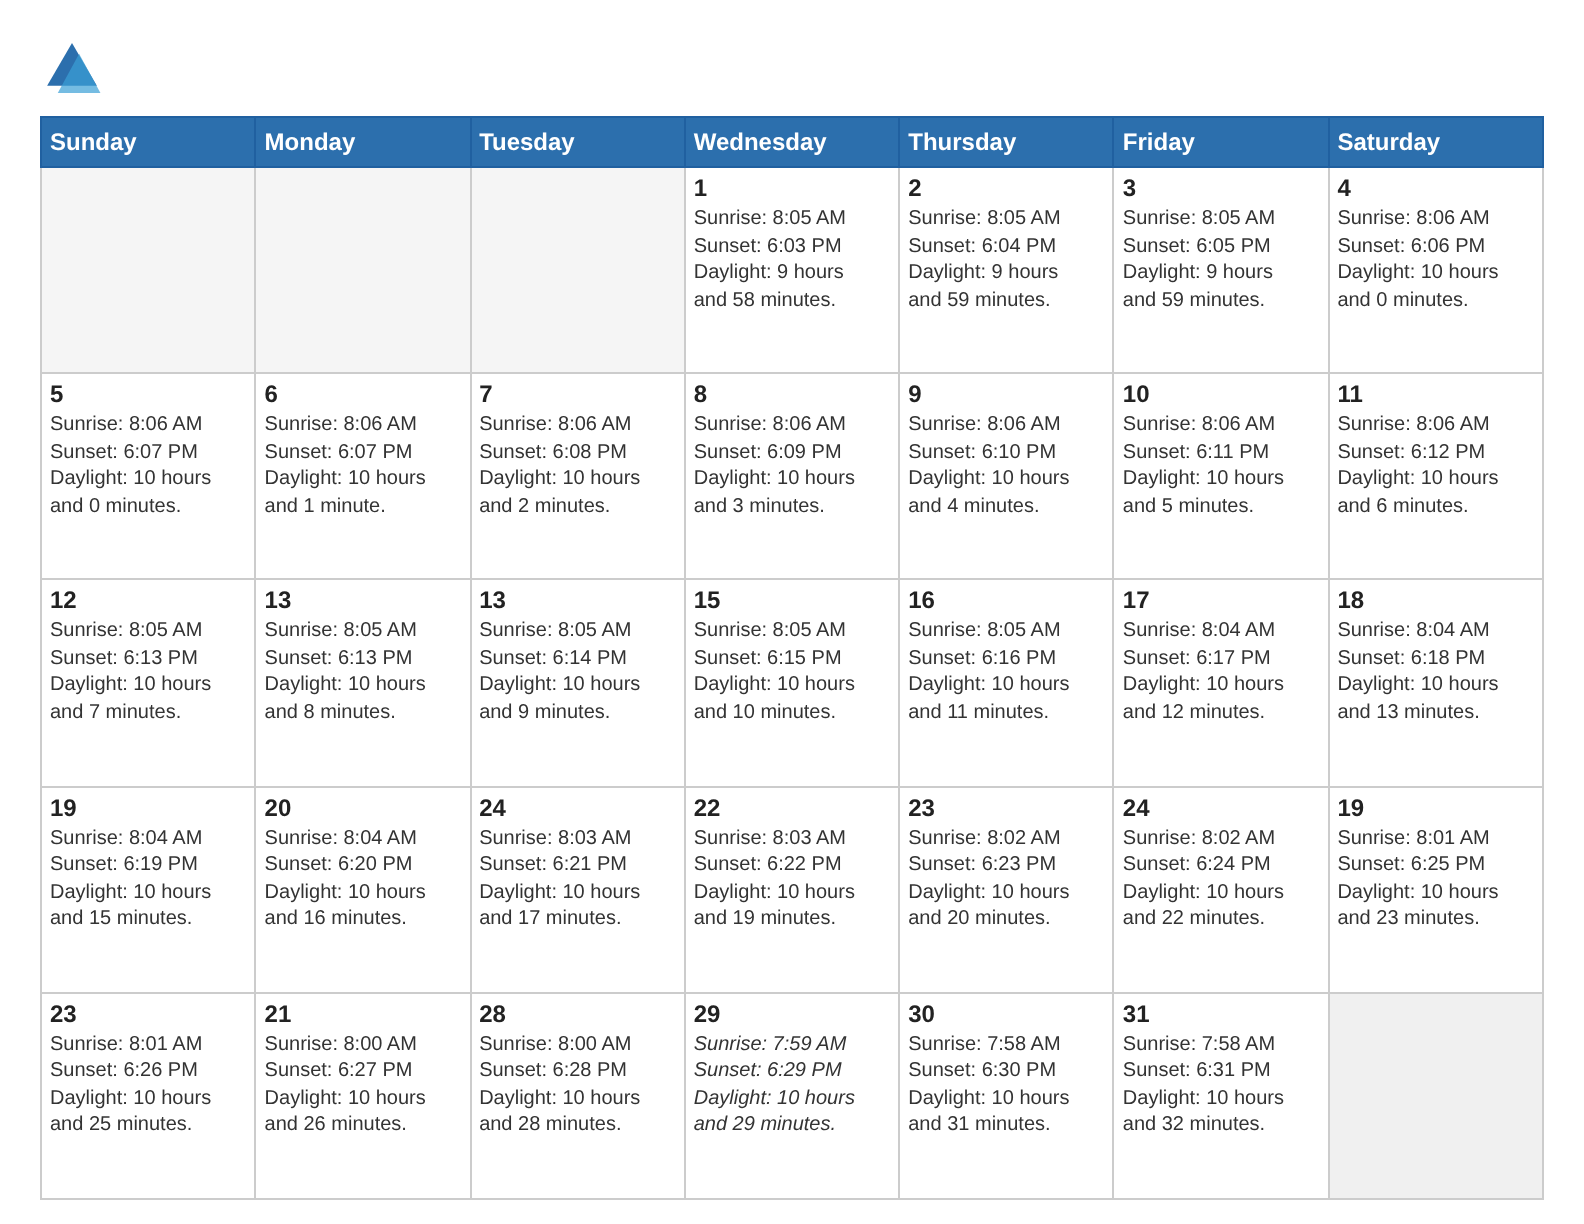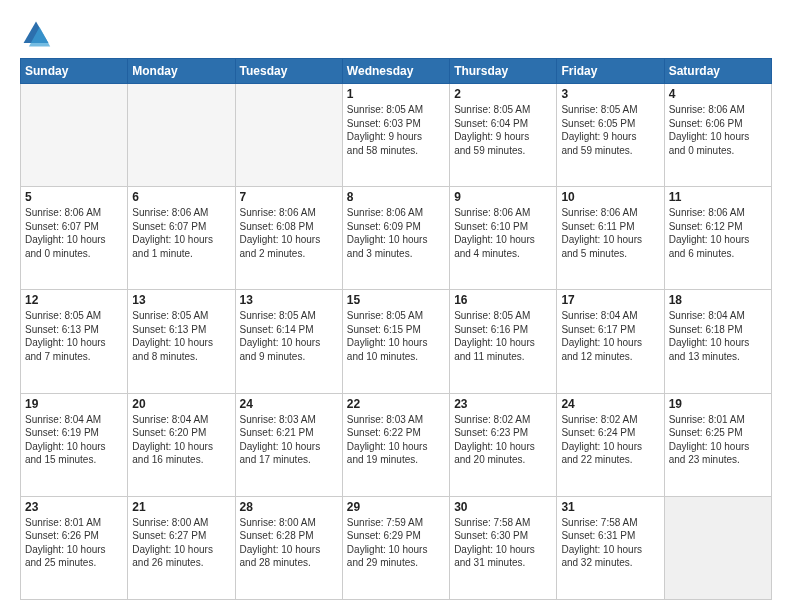--- a/index.html
+++ b/index.html
@@ -333,21 +333,21 @@
           </td>
           <td>
             <span class="day-num">28</span>
             <div class="day-info" style="white-space: pre-line;">Sunrise: 8:00 AM
 Sunset: 6:28 PM
 Daylight: 10 hours
 and 28 minutes.</div>
           </td>
           <td>
             <span class="day-num">29</span>
-            <div class="day-info" style="white-space: pre-line;">Sunrise: 7:59 AM
+            <div class="day-info" style="white-space: pre-line; font-style: italic;">Sunrise: 7:59 AM
 Sunset: 6:29 PM
 Daylight: 10 hours
 and 29 minutes.</div>
           </td>
           <td>
             <span class="day-num">30</span>
             <div class="day-info" style="white-space: pre-line;">Sunrise: 7:58 AM
 Sunset: 6:30 PM
 Daylight: 10 hours
 and 31 minutes.</div>

